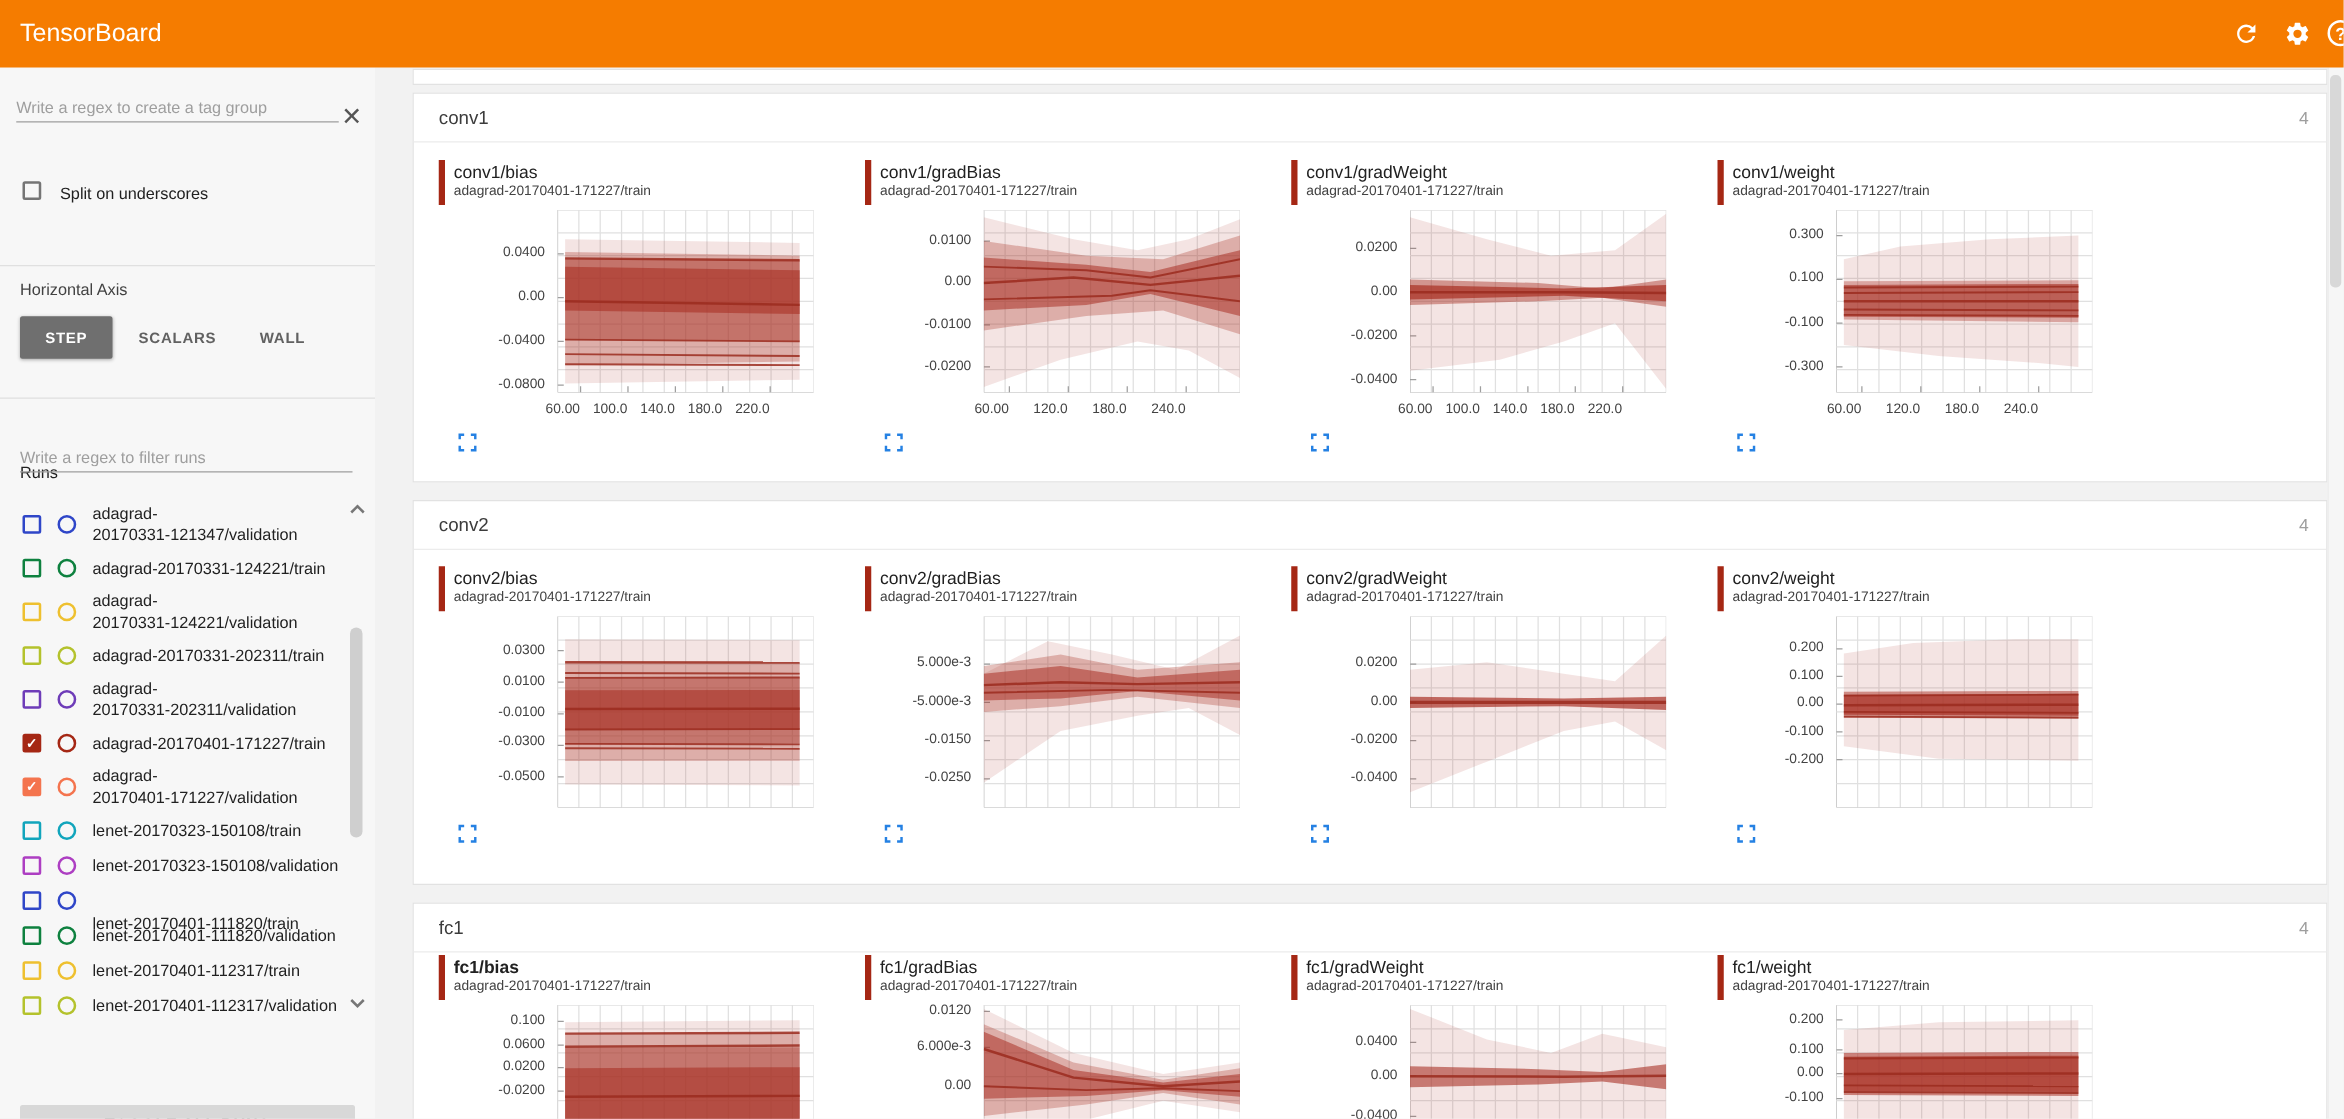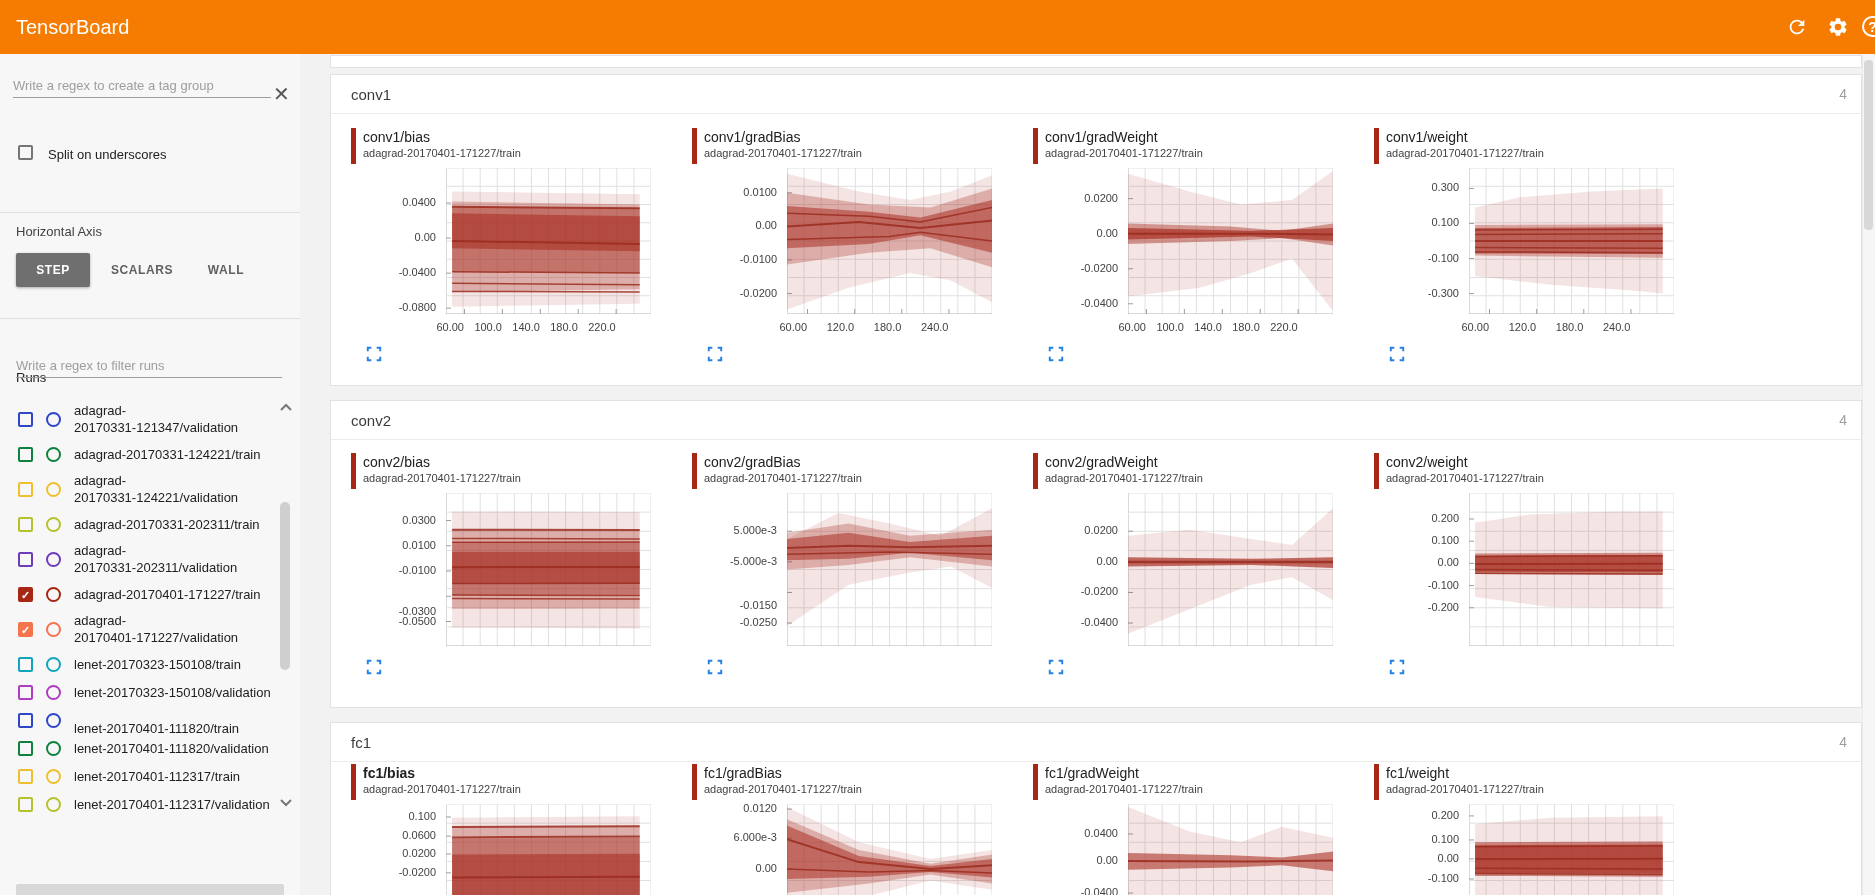--- a/index.html
+++ b/index.html
@@ -160,21 +160,21 @@
       <div class="run-item" style="top: 624px; height: 28px;">
         <div class="cbx" style="left: 18px; top: 7px; border-color: rgb(173, 62, 194); background: transparent; position: absolute;"></div>
         <div class="ring" style="left: 46px; top: 7px; border-color: rgb(173, 62, 194); position: absolute;"></div>
         <div class="run-label" style="top: 6px;">
           <div>lenet-20170323-150108/validation</div>
         </div>
       </div>
       <div class="run-item" style="top: 652px; height: 28px;">
         <div class="cbx" style="left: 18px; top: 7px; border-color: rgb(47, 70, 200); background: transparent; position: absolute;"></div>
         <div class="ring" style="left: 46px; top: 7px; border-color: rgb(47, 70, 200); position: absolute;"></div>
-        <div class="run-label" style="top: 14px; text-align: center;">
+        <div class="run-label" style="top: 24px; text-align: center;">
           <div>lenet-20170401-111820/train</div>
         </div>
       </div>
       <div class="run-item" style="top: 680px; height: 28px;">
         <div class="cbx" style="left: 18px; top: 7px; border-color: rgb(14, 129, 63); background: transparent; position: absolute;"></div>
         <div class="ring" style="left: 46px; top: 7px; border-color: rgb(14, 129, 63); position: absolute;"></div>
         <div class="run-label" style="top: 6px;">
           <div>lenet-20170401-111820/validation</div>
         </div>
       </div>
@@ -446,21 +446,21 @@
       <div class="card-head">
         <div class="card-title">conv2</div>
         <div class="card-count">4</div>
       </div>
       <div class="tag-bar" style="left: 20px; top: 52px;"></div>
       <div class="chart-title" style="left: 32px; top: 53px;">conv2/bias</div>
       <div class="chart-sub" style="left: 32px; top: 71px;">adagrad-20170401-171227/train</div>
       <div class="ytick" style="left: 20px; top: 112.54px;">0.0300</div>
       <div class="ytick" style="left: 20px; top: 137.785px;">0.0100</div>
       <div class="ytick" style="left: 20px; top: 163.03px;">-0.0100</div>
-      <div class="ytick" style="left: 20px; top: 204px;">-0.0300</div>
+      <div class="ytick" style="left: 20px; top: 186px;">-0.0300</div>
       <div class="ytick" style="left: 20px; top: 213.52px;">-0.0500</div>
       <div style="position: absolute; left: 115px; top: 92px; width: 205px; height: 153px;"><svg width="205" height="153" viewBox="0 0 205 153">
           <line x1="0" y1="0" x2="0" y2="153" stroke="#b5b5b5" stroke-width="1"></line>
           <line x1="17.08" y1="0" x2="17.08" y2="153" stroke="#e0e0e0" stroke-width="1"></line>
           <line x1="34.17" y1="0" x2="34.17" y2="153" stroke="#e0e0e0" stroke-width="1"></line>
           <line x1="51.25" y1="0" x2="51.25" y2="153" stroke="#e0e0e0" stroke-width="1"></line>
           <line x1="68.33" y1="0" x2="68.33" y2="153" stroke="#e0e0e0" stroke-width="1"></line>
           <line x1="85.42" y1="0" x2="85.42" y2="153" stroke="#e0e0e0" stroke-width="1"></line>
           <line x1="102.5" y1="0" x2="102.5" y2="153" stroke="#e0e0e0" stroke-width="1"></line>
           <line x1="119.58" y1="0" x2="119.58" y2="153" stroke="#e0e0e0" stroke-width="1"></line>
@@ -499,21 +499,21 @@
           <path d="M2,6 V2 H6" fill="none" stroke="#2581e3" stroke-width="2.2"></path>
           <path d="M12,2 H16 V6" fill="none" stroke="#2581e3" stroke-width="2.2"></path>
           <path d="M16,12 V16 H12" fill="none" stroke="#2581e3" stroke-width="2.2"></path>
           <path d="M6,16 H2 V12" fill="none" stroke="#2581e3" stroke-width="2.2"></path>
         </svg></div>
       <div class="tag-bar" style="left: 361px; top: 52px;"></div>
       <div class="chart-title" style="left: 373px; top: 53px;">conv2/gradBias</div>
       <div class="chart-sub" style="left: 373px; top: 71px;">adagrad-20170401-171227/train</div>
       <div class="ytick" style="left: 361px; top: 123.25px;">5.000e-3</div>
       <div class="ytick" style="left: 361px; top: 153.85px;">-5.000e-3</div>
-      <div class="ytick" style="left: 361px; top: 184.45px; margin-top: 14px;">-0.0150</div>
+      <div class="ytick" style="left: 361px; top: 184.45px;">-0.0150</div>
       <div class="ytick" style="left: 361px; top: 215.05px;">-0.0250</div>
       <div style="position: absolute; left: 456px; top: 92px; width: 205px; height: 153px;"><svg width="205" height="153" viewBox="0 0 205 153">
           <line x1="0" y1="0" x2="0" y2="153" stroke="#b5b5b5" stroke-width="1"></line>
           <line x1="17.08" y1="0" x2="17.08" y2="153" stroke="#e0e0e0" stroke-width="1"></line>
           <line x1="34.17" y1="0" x2="34.17" y2="153" stroke="#e0e0e0" stroke-width="1"></line>
           <line x1="51.25" y1="0" x2="51.25" y2="153" stroke="#e0e0e0" stroke-width="1"></line>
           <line x1="68.33" y1="0" x2="68.33" y2="153" stroke="#e0e0e0" stroke-width="1"></line>
           <line x1="85.42" y1="0" x2="85.42" y2="153" stroke="#e0e0e0" stroke-width="1"></line>
           <line x1="102.5" y1="0" x2="102.5" y2="153" stroke="#e0e0e0" stroke-width="1"></line>
           <line x1="119.58" y1="0" x2="119.58" y2="153" stroke="#e0e0e0" stroke-width="1"></line>

